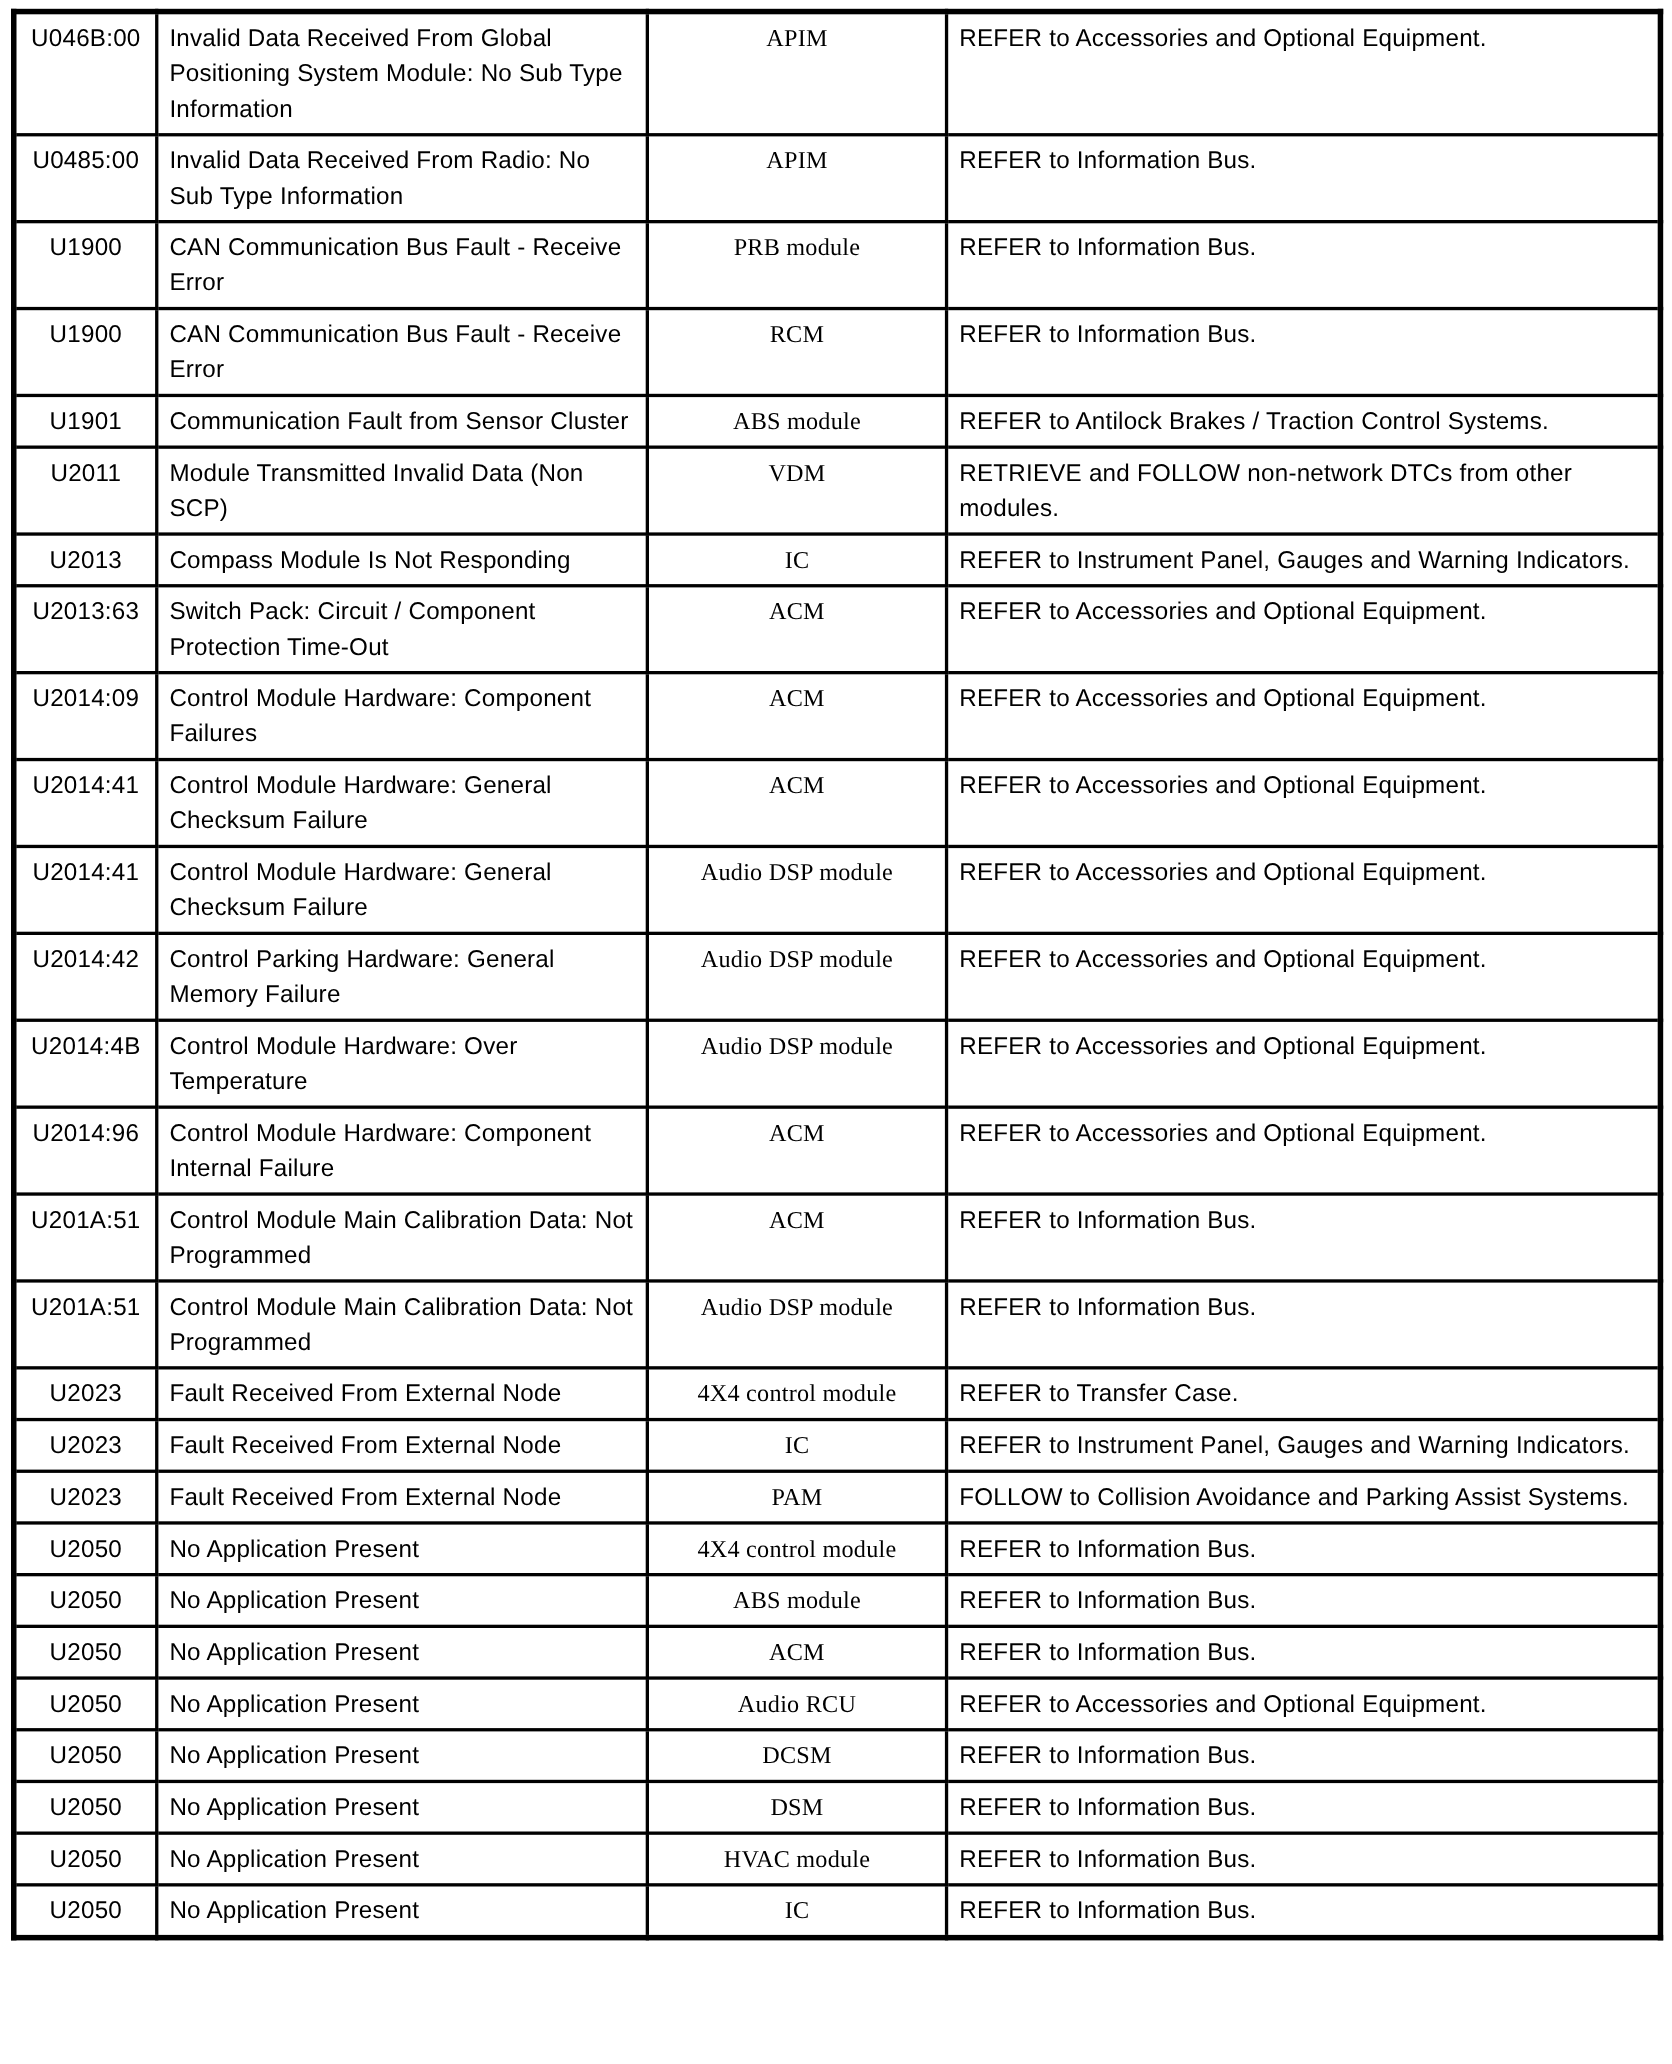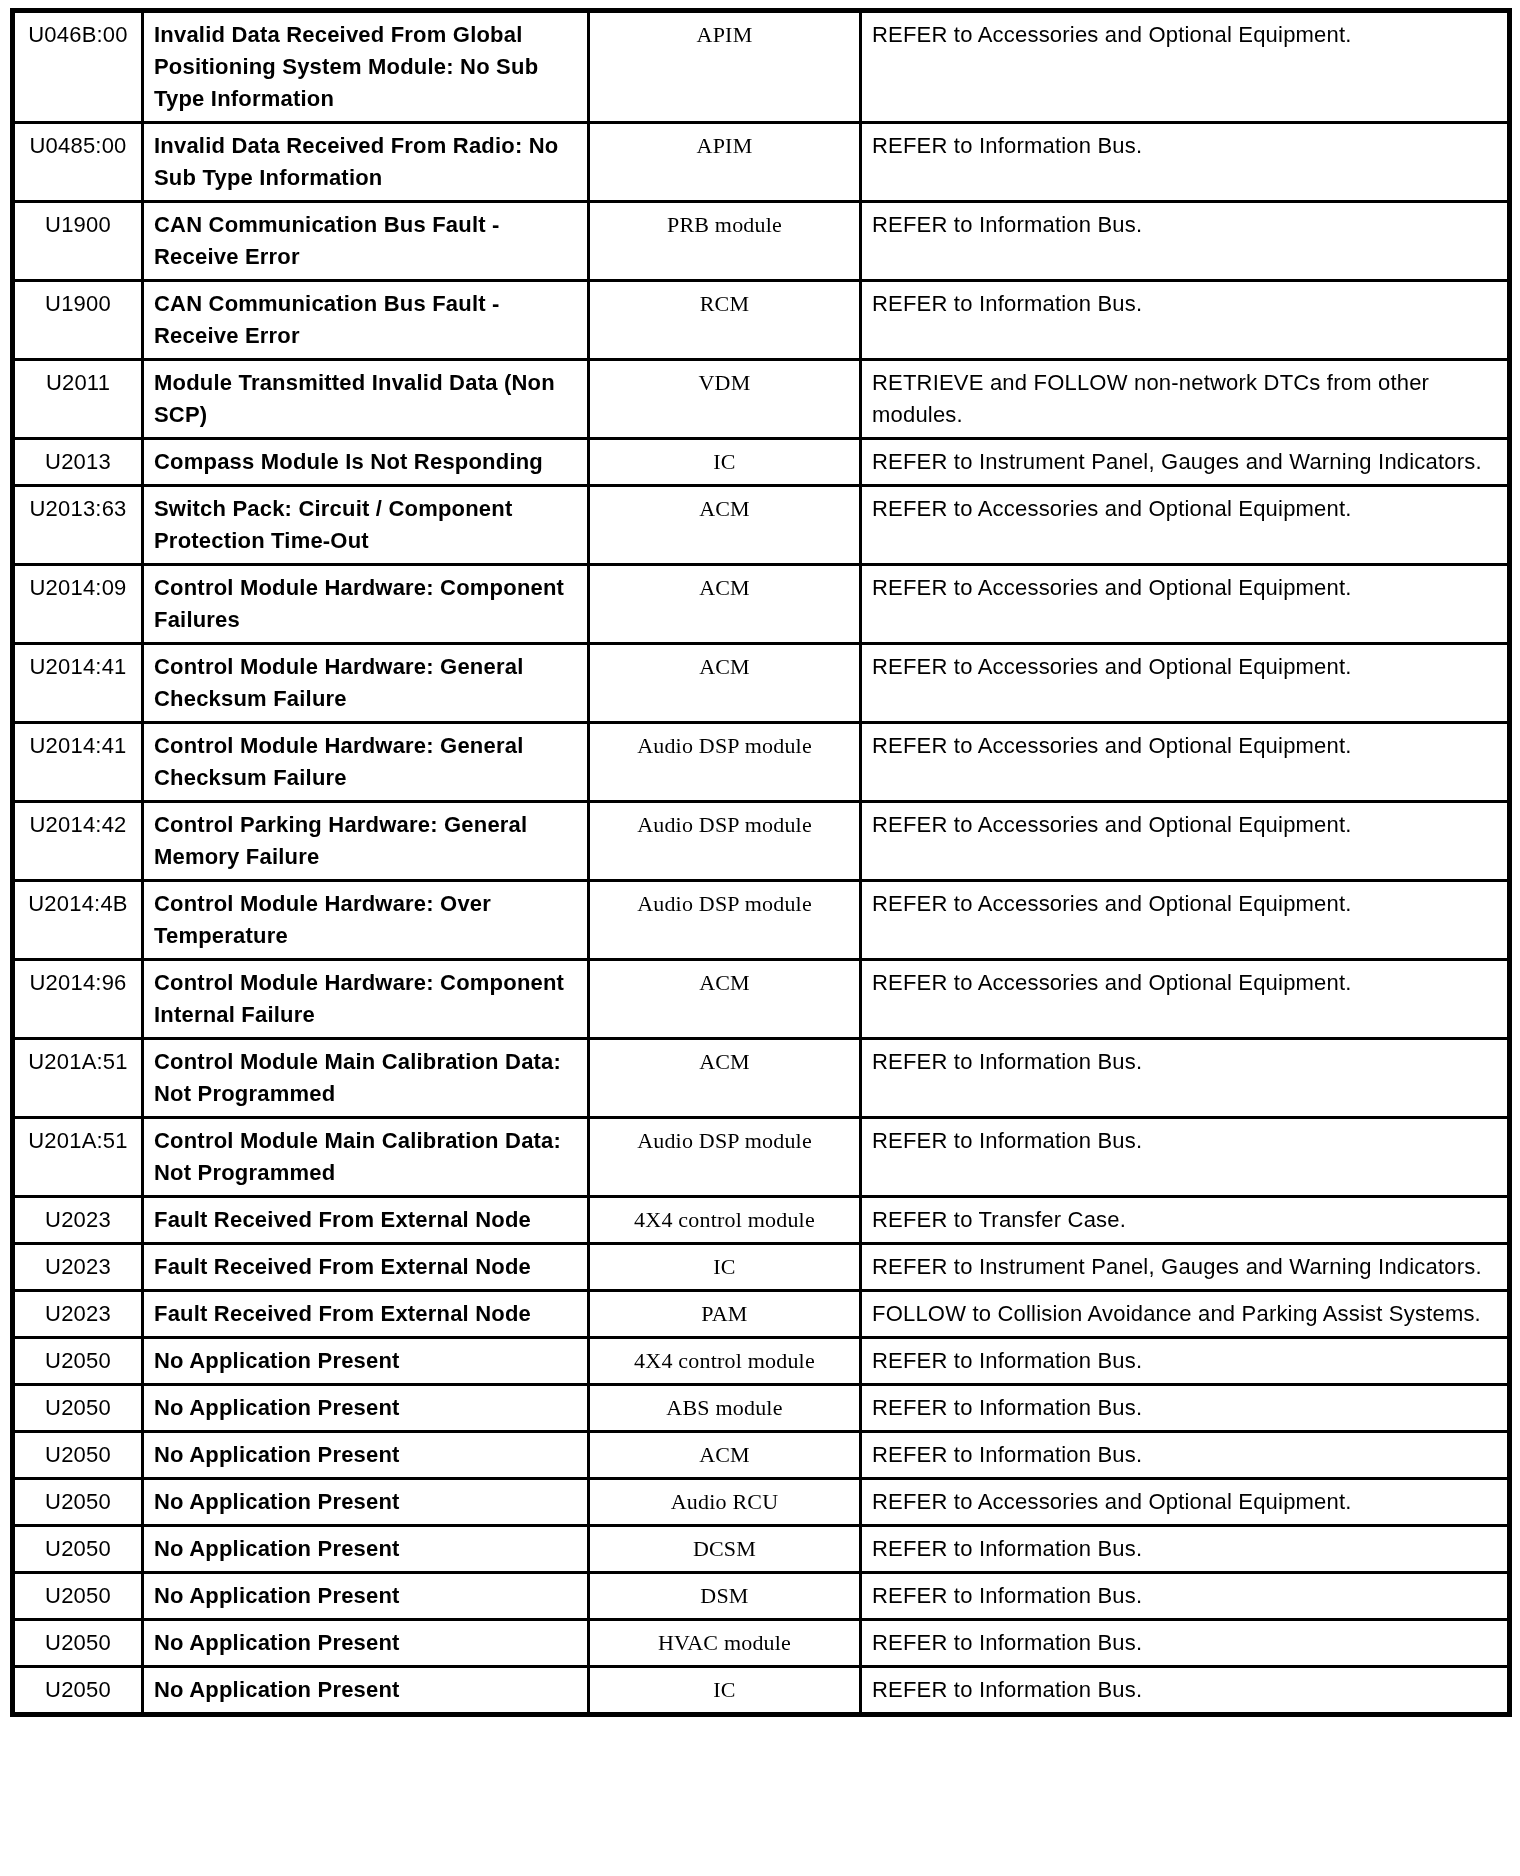--- a/index.html
+++ b/index.html
@@ -37,21 +37,20 @@
     letter-spacing:0.2px;
   }
   td.code{
     text-align:center;
     padding-left:4px;
     padding-right:4px;
   }
   td.desc{
     text-align:left;
     padding-left:12px;
-    font-weight:bold;
   }
   td.module{
     text-align:center;
     padding-left:4px;
     padding-right:4px;
     font-family:Liberation Serif, serif;
   }
   td.action{
     text-align:left;
     padding-left:12px;
@@ -90,20 +89,26 @@
     <td class="action">REFER to Information Bus.</td>
   </tr>
 
   <tr>
     <td class="code">U1900</td>
     <td class="desc">CAN Communication Bus Fault - Receive Error</td>
     <td class="module">RCM</td>
     <td class="action">REFER to Information Bus.</td>
   </tr>
 
+  <tr>
+    <td class="code">U1901</td>
+    <td class="desc">Communication Fault from Sensor Cluster</td>
+    <td class="module">ABS module</td>
+    <td class="action">REFER to Antilock Brakes / Traction Control Systems.</td>
+  </tr>
 
   <tr>
     <td class="code">U2011</td>
     <td class="desc">Module Transmitted Invalid Data (Non SCP)</td>
     <td class="module">VDM</td>
     <td class="action">RETRIEVE and FOLLOW non-network DTCs from other modules.</td>
   </tr>
 
   <tr>
     <td class="code">U2013</td>

